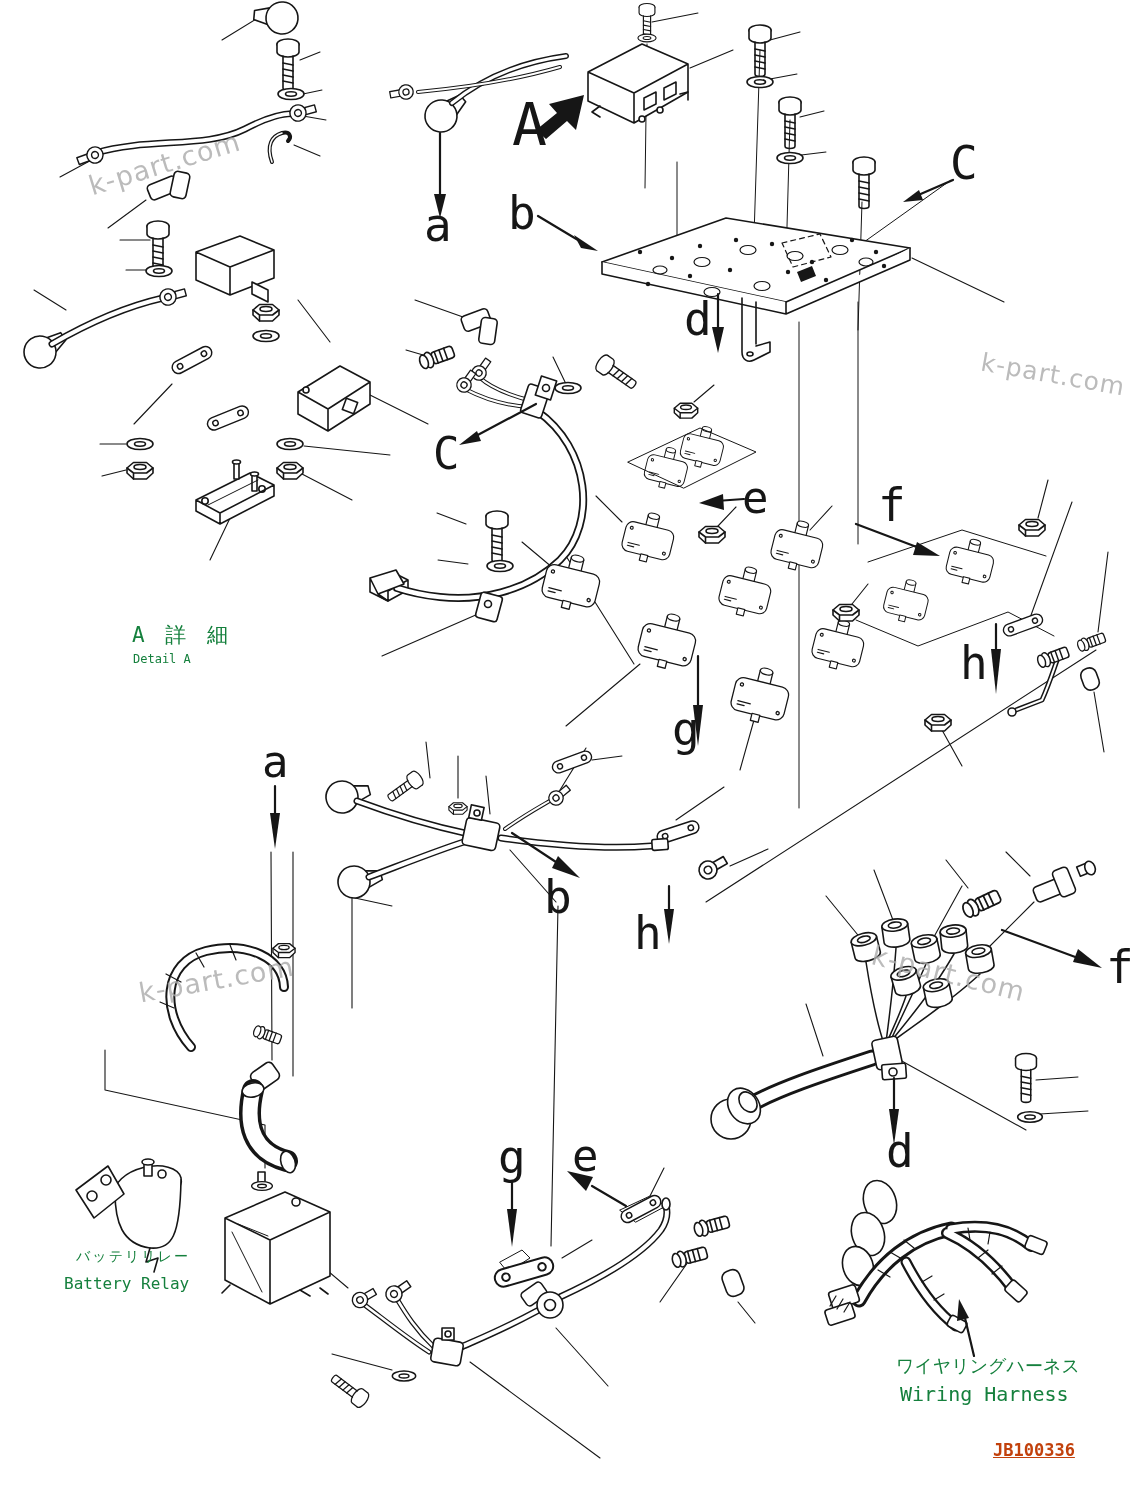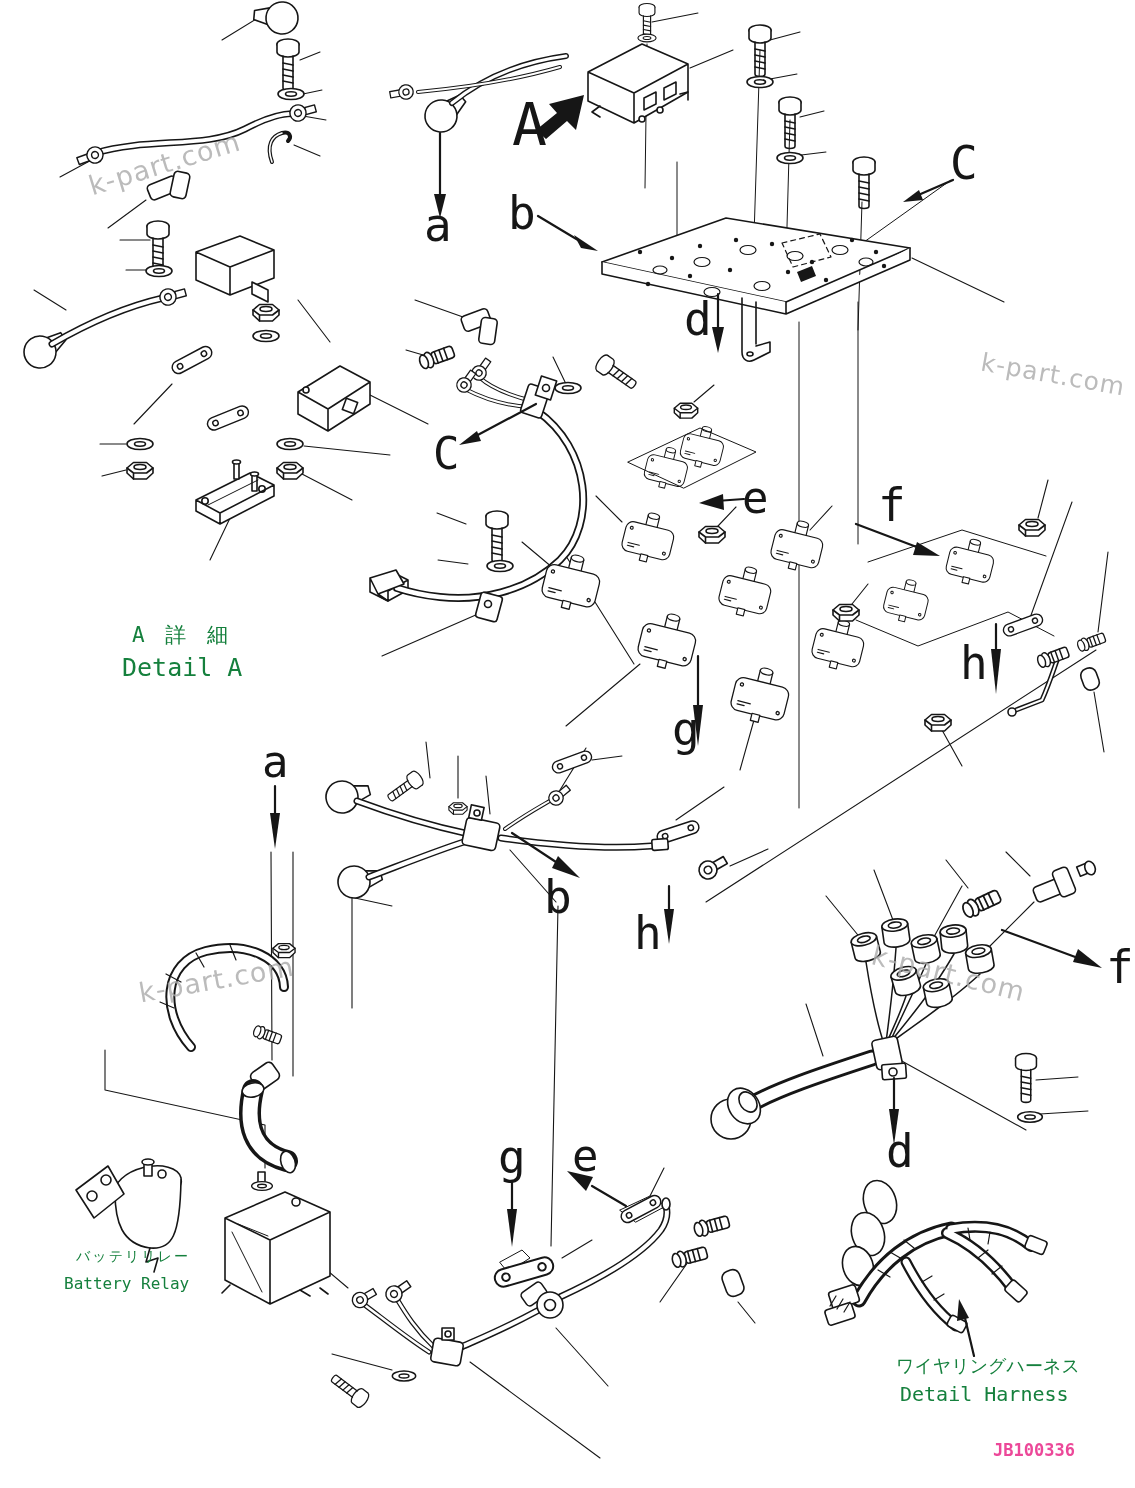--- a/index.html
+++ b/index.html
@@ -3,21 +3,21 @@
 <meta charset="utf-8">
 <style>
   html,body{margin:0;padding:0;background:#fff;}
   .stage{position:relative;width:1135px;height:1488px;background:#fff;overflow:hidden;
          font-family:"DejaVu Sans Mono","Liberation Mono",monospace;color:#161616;}
   .stage svg{position:absolute;left:0;top:0;}
   .callout{position:absolute;line-height:1;white-space:pre;color:#161616;}
   .lbl{position:absolute;line-height:1.25;white-space:pre;color:#15803d;}
   .wm{position:absolute;line-height:1;white-space:pre;color:#ababab;opacity:.8;
       font-family:"DejaVu Sans","Liberation Sans",sans-serif;letter-spacing:1px;}
-  .jb{position:absolute;font-weight:bold;color:#ec4899;}
+  .jb{position:absolute;font-weight:bold;color:#c2410c;text-decoration:underline;}
 </style>
 </head>
 <body>
 
 <div class="stage">
 
 <svg width="1135" height="1488" viewBox="0 0 1135 1488">
 <defs>
   <g id="bolt">
     <ellipse cx="0" cy="-4" rx="11" ry="5" fill="#fff"></ellipse>
@@ -399,20 +399,20 @@
 <div class="callout" style="left:960px;top:640px;font-size:46px">h</div>
 <div class="callout" style="left:262px;top:740px;font-size:44px">a</div>
 <div class="callout" style="left:544px;top:874px;font-size:46px">b</div>
 <div class="callout" style="left:634px;top:910px;font-size:46px">h</div>
 <div class="callout" style="left:1106px;top:944px;font-size:46px">f</div>
 <div class="callout" style="left:498px;top:1134px;font-size:46px">g</div>
 <div class="callout" style="left:572px;top:1134px;font-size:44px">e</div>
 <div class="callout" style="left:886px;top:1128px;font-size:46px">d</div>
 
 <div class="lbl" style="left:132px;top:622px;font-size:21px;letter-spacing:4px">A 詳 細</div>
-<div class="lbl" style="left:122px;top:652px;font-size:25px">Detail A</div>
+<div class="lbl" style="left:133px;top:652px;font-size:12px">Detail A</div>
 <div class="lbl" style="left:76px;top:1248px;font-size:14px;letter-spacing:2px">バッテリリレー</div>
 <div class="lbl" style="left:64px;top:1274px;font-size:16px">Battery Relay</div>
 <div class="lbl" style="left:896px;top:1355px;font-size:18px">ワイヤリングハーネス</div>
-<div class="lbl" style="left:900px;top:1382px;font-size:20px">Detail Harness</div>
+<div class="lbl" style="left:900px;top:1382px;font-size:20px">Wiring Harness</div>
 <div class="jb" style="left:993px;top:1440px;font-size:17px;position:absolute">JB100336</div>
 
 </div>
 
 </body></html>

